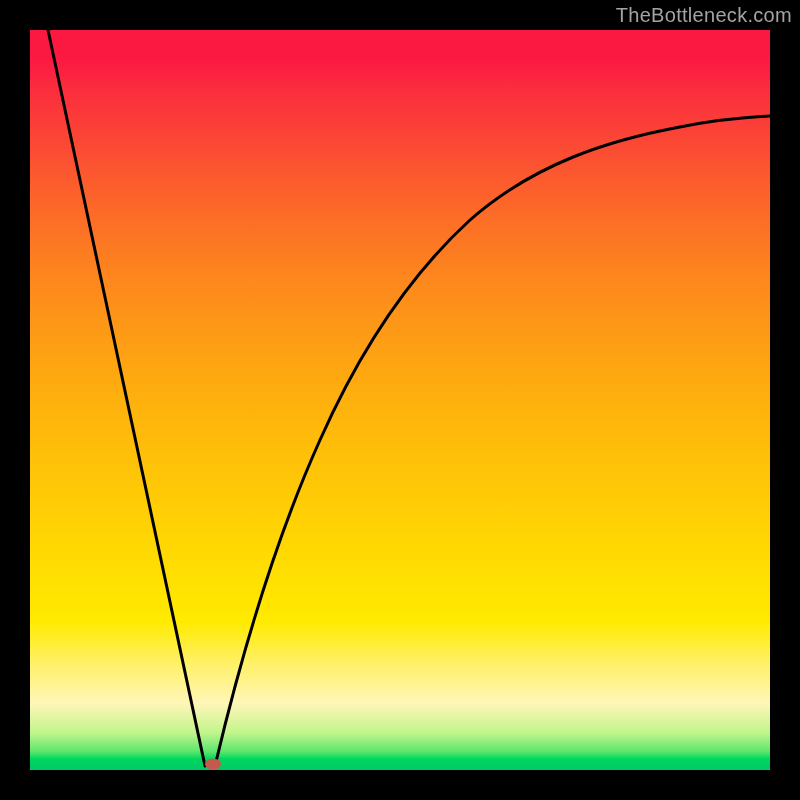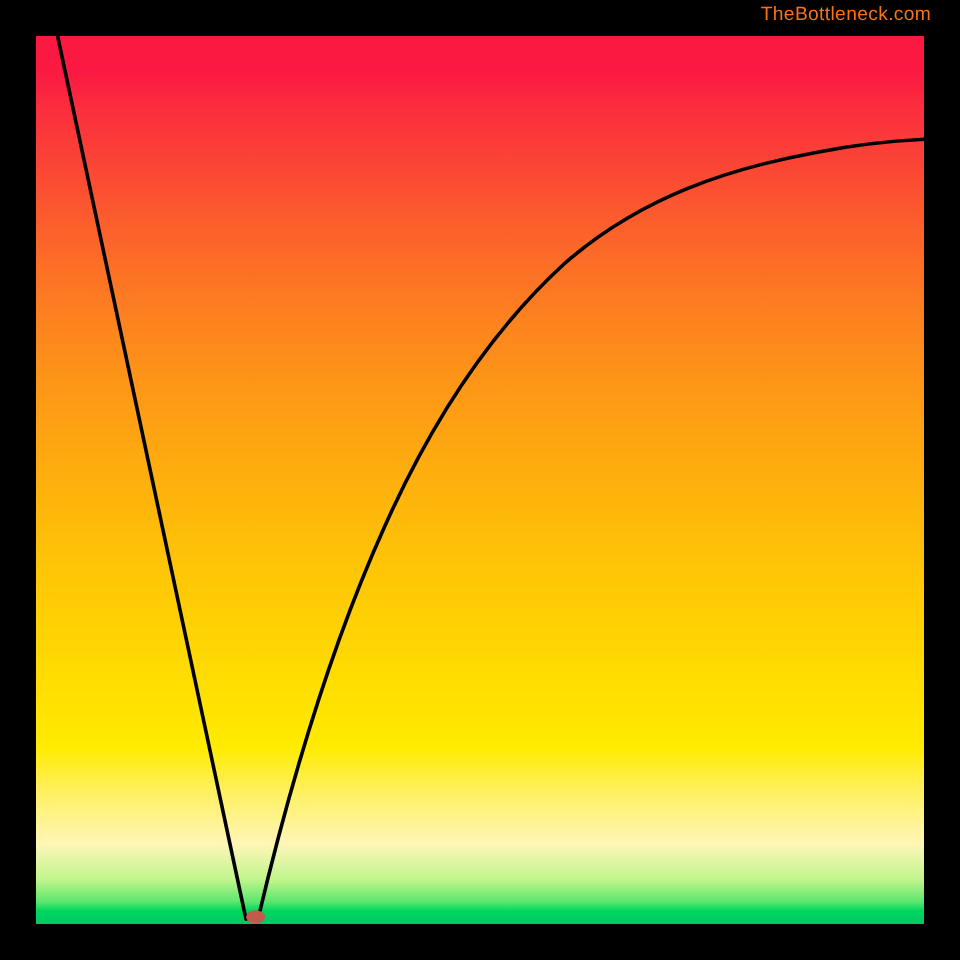--- a/index.html
+++ b/index.html
@@ -54,23 +54,23 @@
   .plot-area svg {
     position: absolute;
     left: 0;
     top: 0;
     width: 740px;
     height: 740px;
   }
   .watermark {
     position: absolute;
     top: 4px;
-    right: 24px;
-    color: #f97316;
-    font-size: 16px;
+    right: 8px;
+    color: #a3a3a3;
+    font-size: 20px;
     font-weight: 400;
     letter-spacing: 0.3px;
     user-select: none;
   }
 </style>
 </head>
 <body>
 
 <div class="frame">
 

